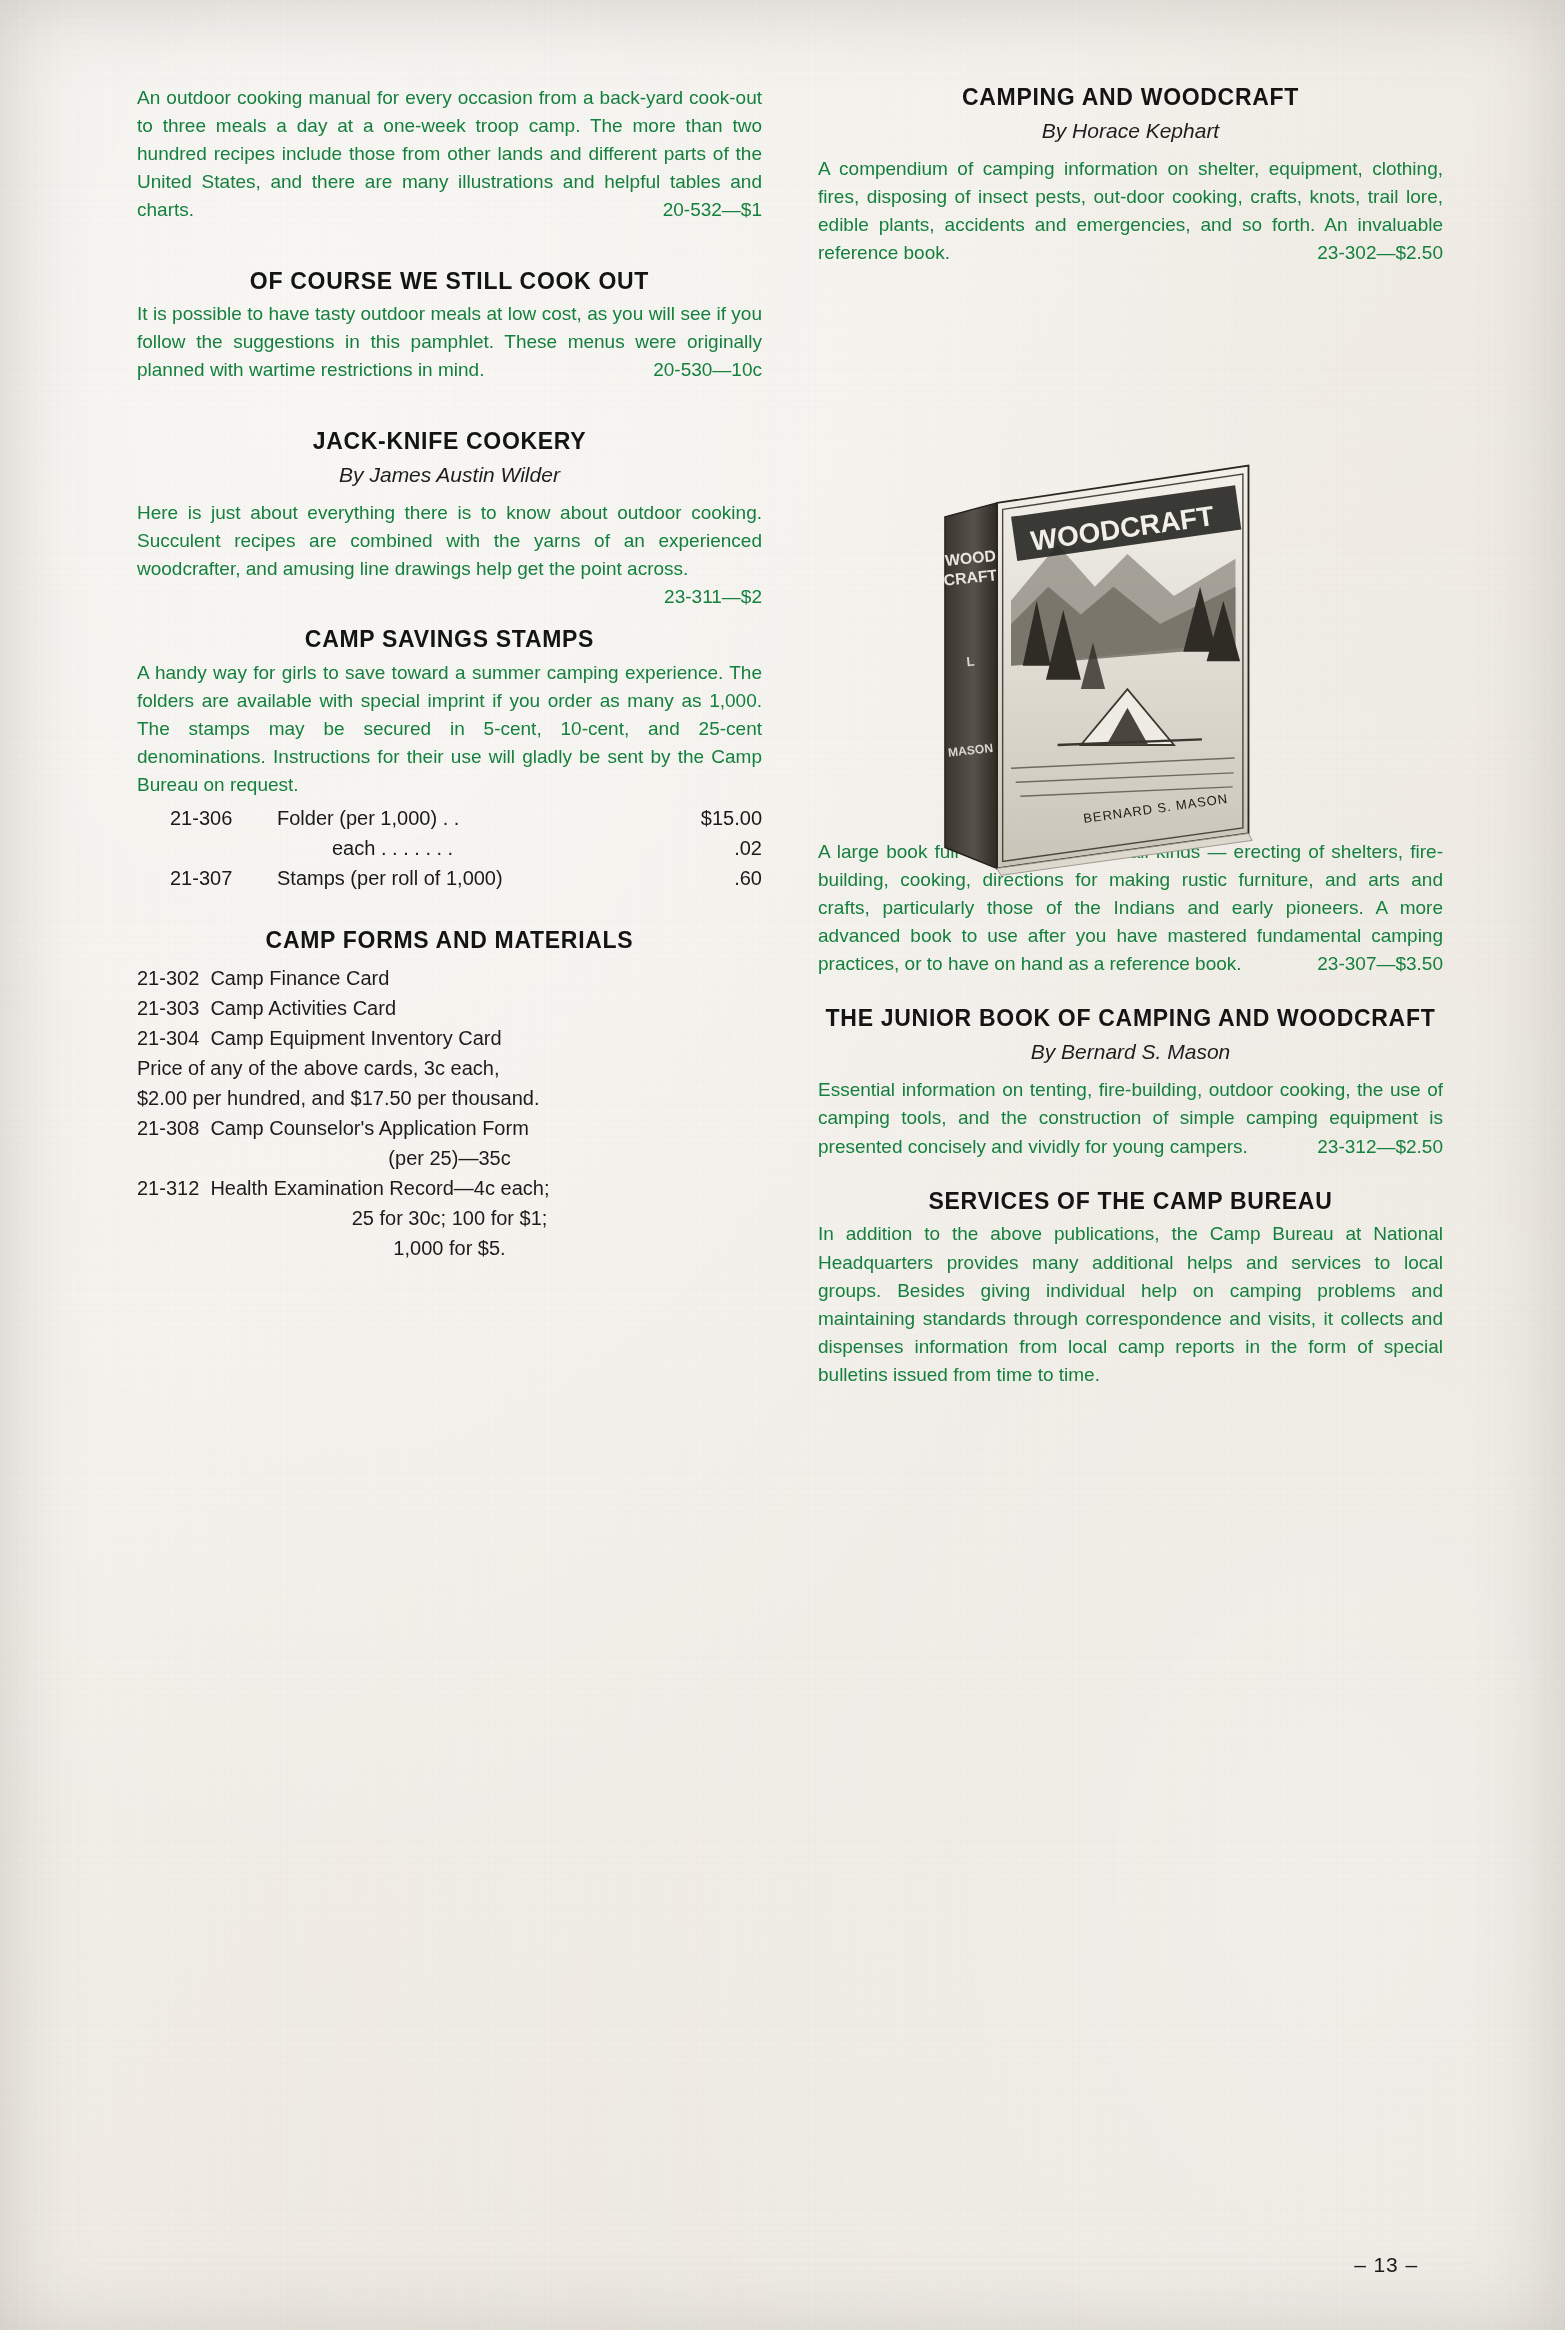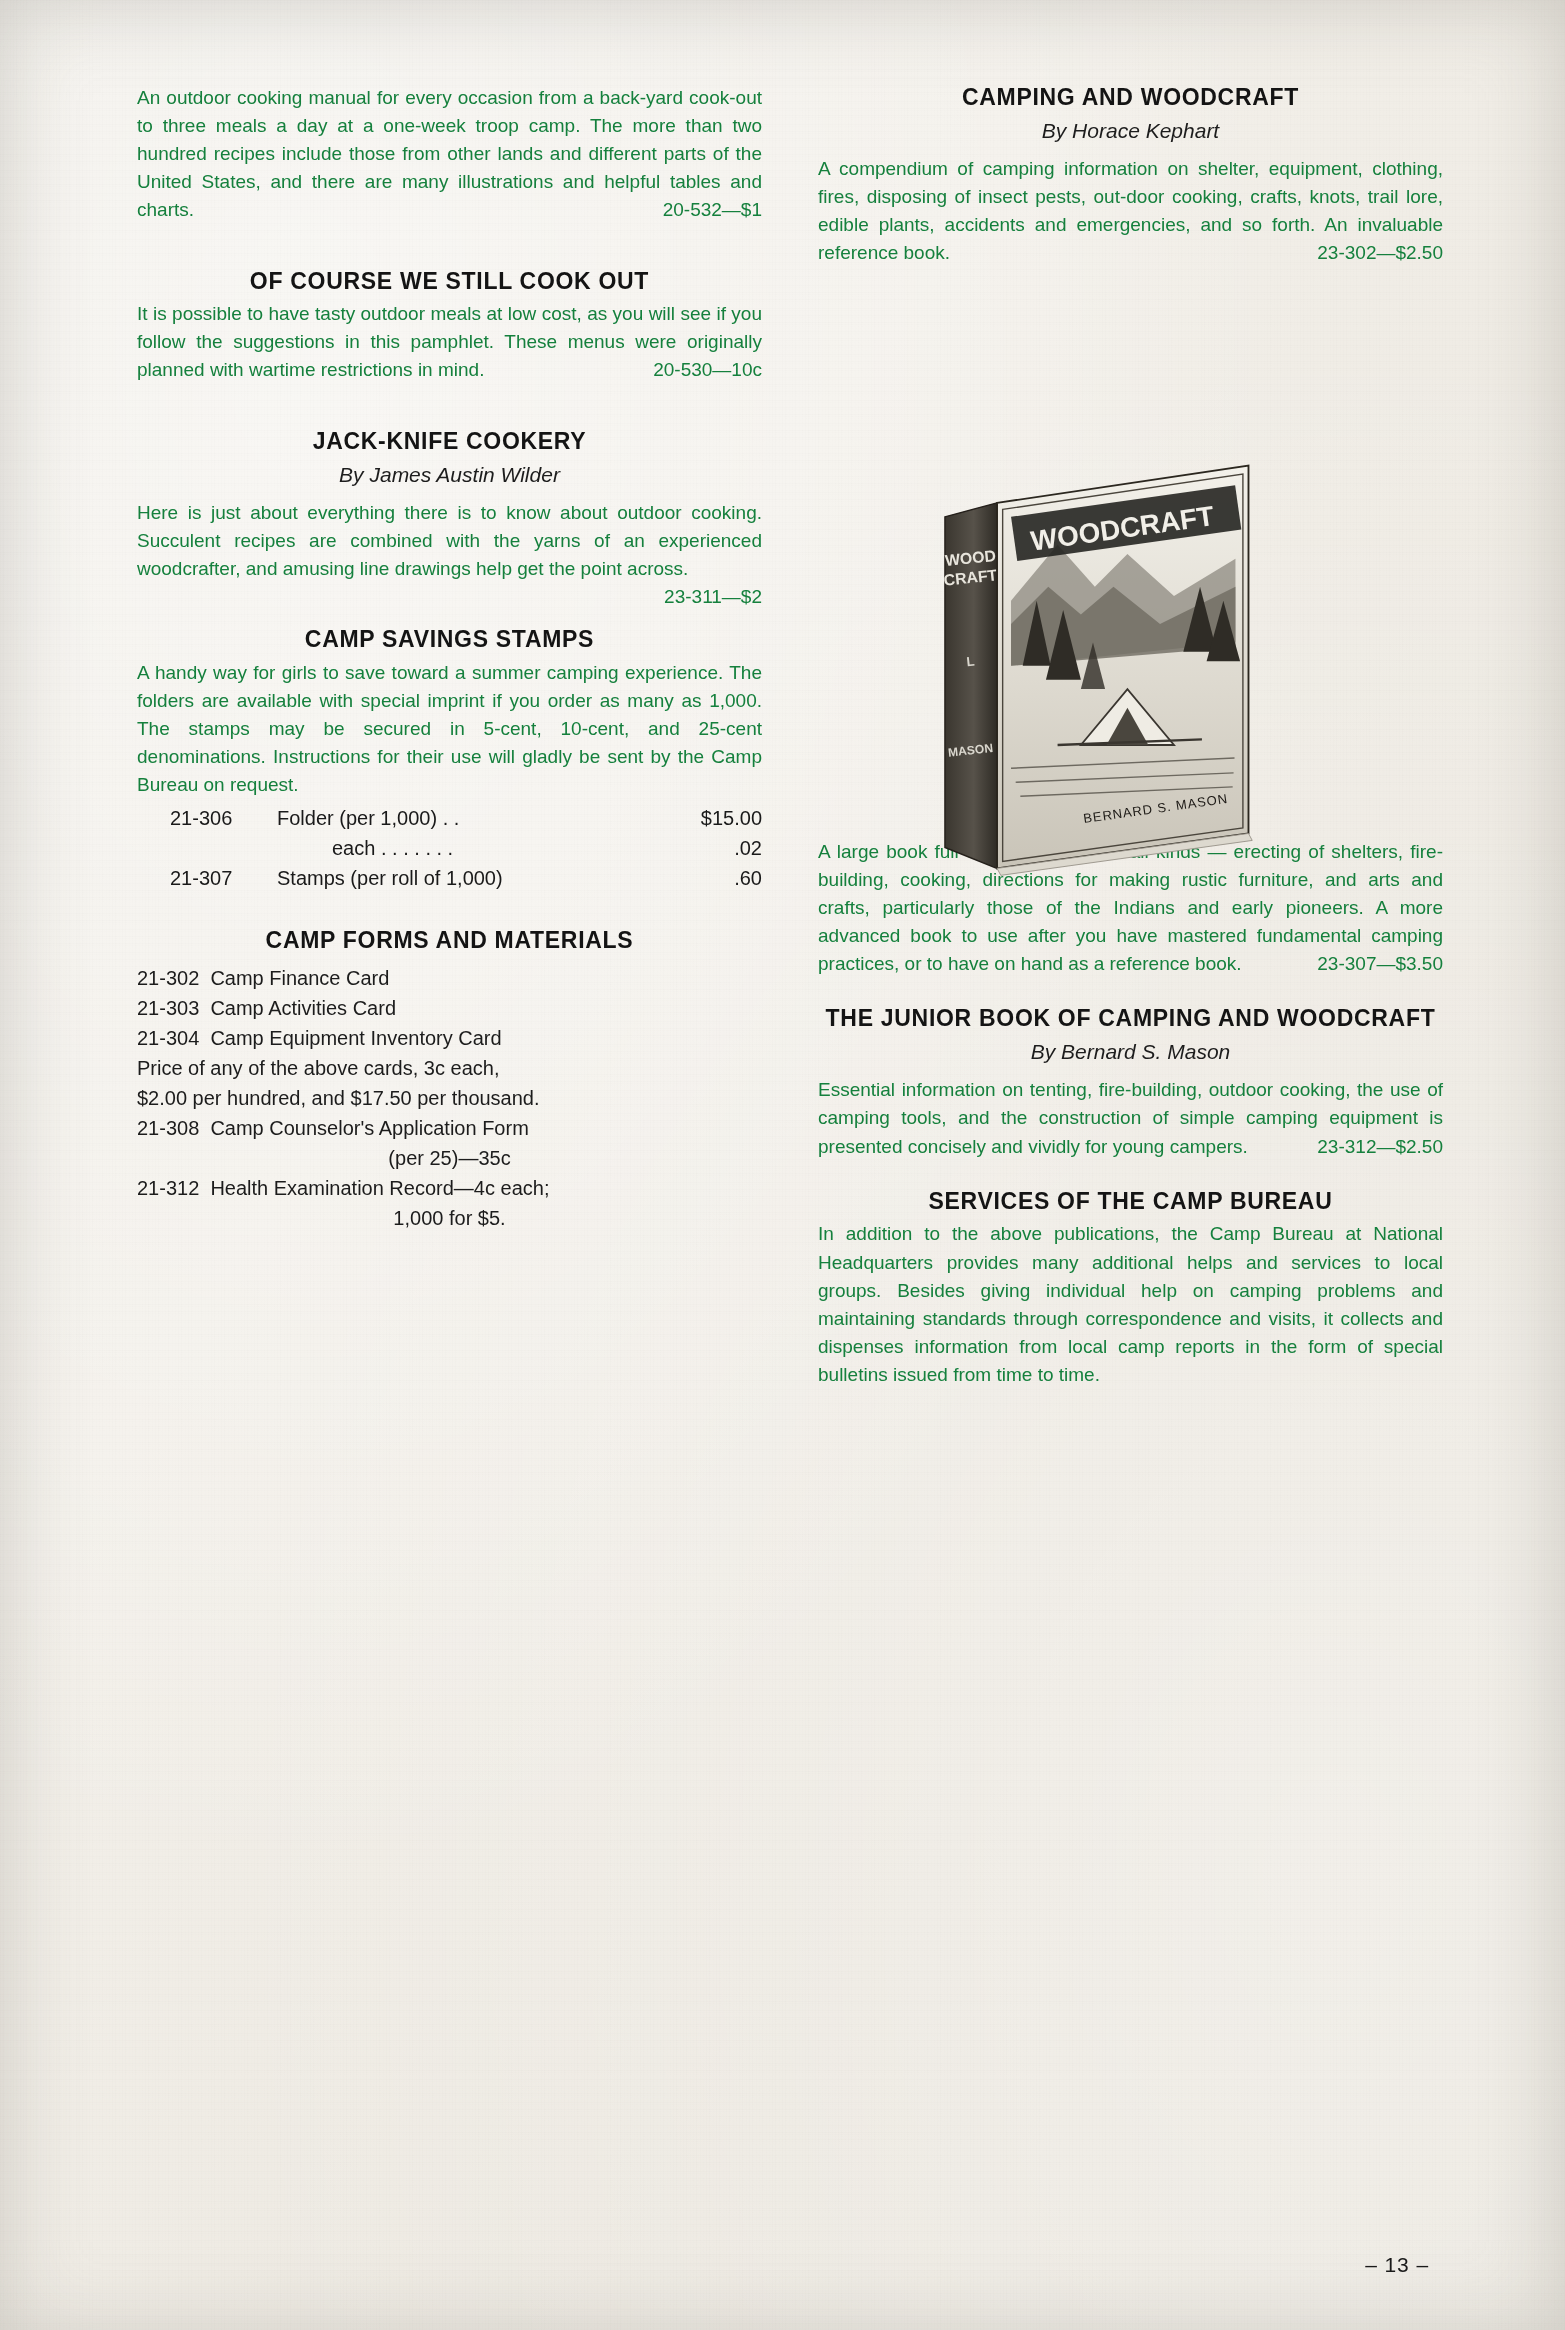--- a/index.html
+++ b/index.html
@@ -115,21 +115,21 @@
     position: absolute;
     left: 941px;
     top: 447px;
     width: 317px;
     height: 433px;
   }
   .book-figure svg { display: block; }
 
   .page-number {
     position: absolute;
-    right: 136px;
+    right: 147px;
     bottom: 65px;
     font-size: 21px;
     letter-spacing: 0.9px;
     color: #1a1a1a;
   }
 
   
   .ghost {
     position: absolute;
     color: rgba(90,88,82,0.13);
@@ -192,20 +192,21 @@
       <h2 class="heading" style="margin-bottom:9.3px;">CAMP FORMS AND MATERIALS</h2>
       <div class="itemlist">
         <div class="row">21-302  Camp Finance Card</div>
         <div class="row">21-303  Camp Activities Card</div>
         <div class="row">21-304  Camp Equipment Inventory Card</div>
         <div class="row">Price of any of the above cards, 3c each,</div>
         <div class="row">$2.00 per hundred, and $17.50 per thousand.</div>
         <div class="row">21-308  Camp Counselor's Application Form</div>
         <div class="row center">(per 25)—35c</div>
         <div class="row">21-312  Health Examination Record—4c each;</div>
+        <div class="row center">25 for 30c; 100 for $1;</div>
         <div class="row center">1,000 for $5.</div>
       </div>
     </div>
 
   </div>
 
   <div class="col col-right">
 
     <div class="block" style="margin-bottom:28px;">
       <h2 class="heading">CAMPING AND WOODCRAFT</h2>

